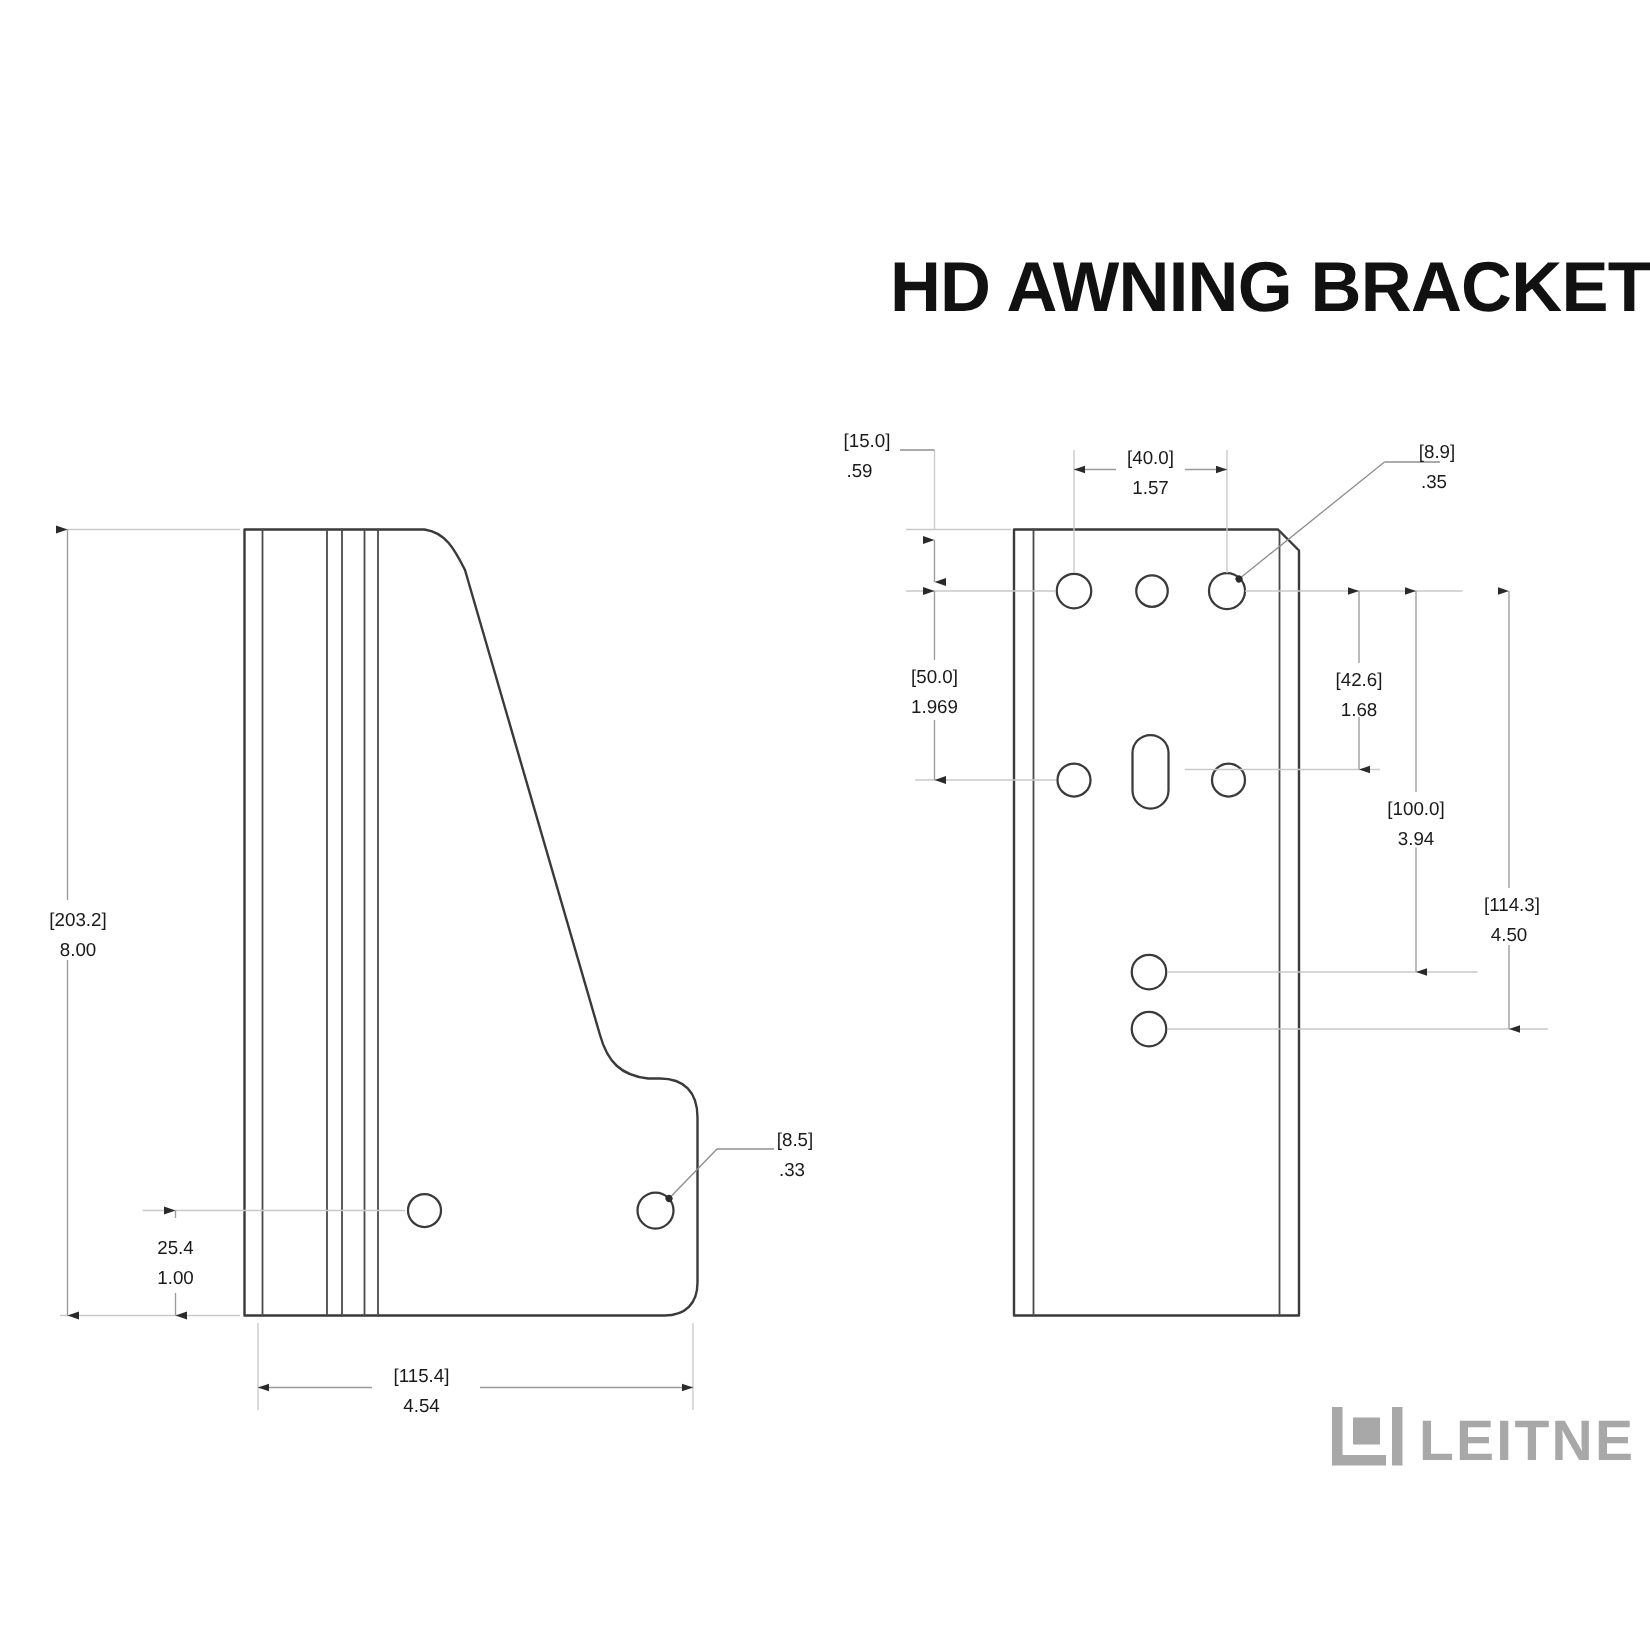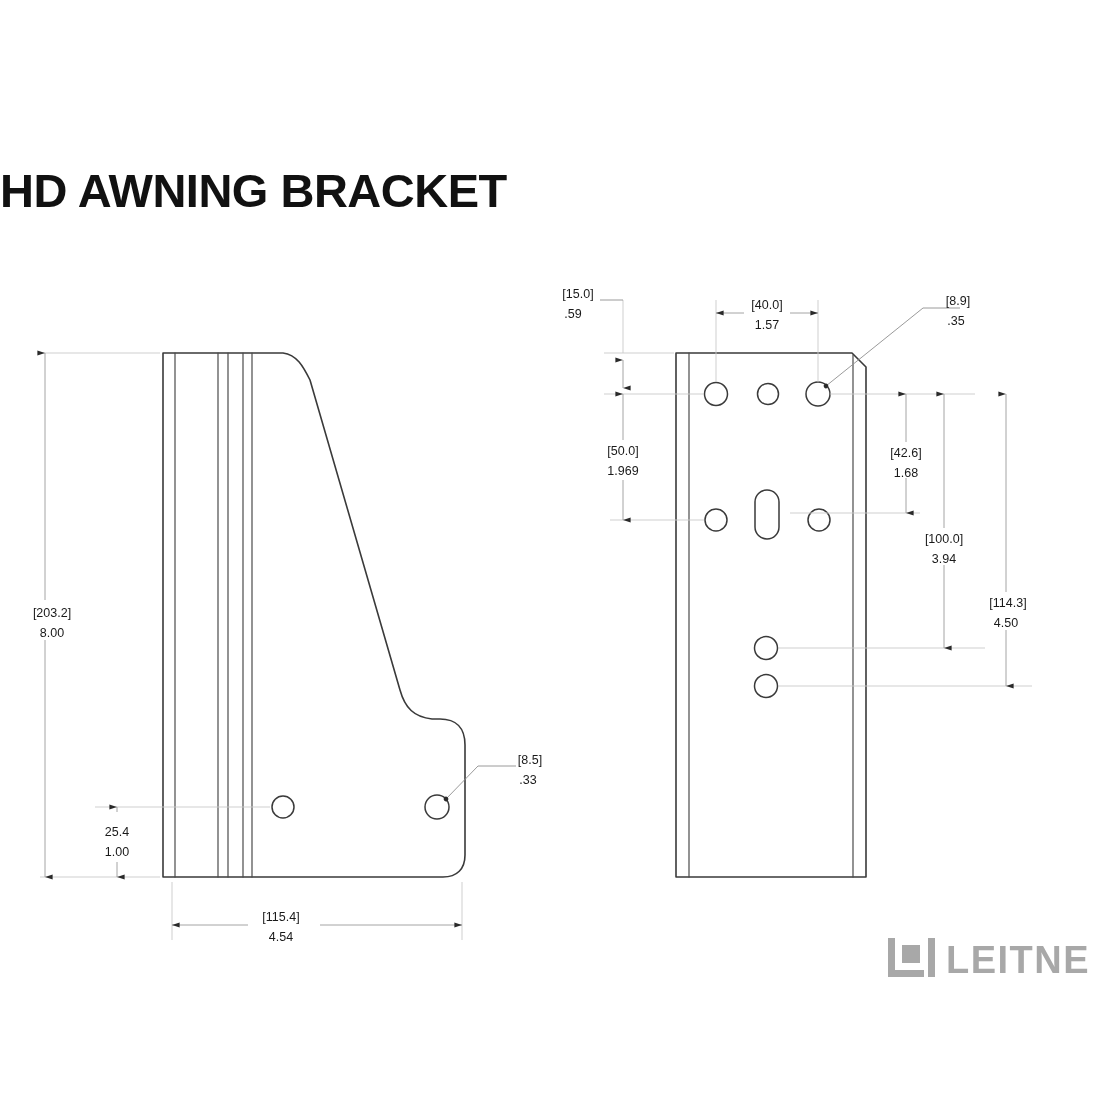--- a/index.html
+++ b/index.html
@@ -20,21 +20,21 @@
     position: relative;
     width: 1100px;
     height: 1100px;
     background: #ffffff;
   }
   #title {
     position: absolute;
     top: 163px;
     left: 0;
     width: 1100px;
-    text-align: left;
+    text-align: right;
     font-size: 47px;
     font-weight: 900;
     letter-spacing: -0.5px;
     color: #111111;
     font-family: "Liberation Sans", sans-serif;
   }
   #drawing-svg {
     position: absolute;
     top: 0;
     left: 0;

